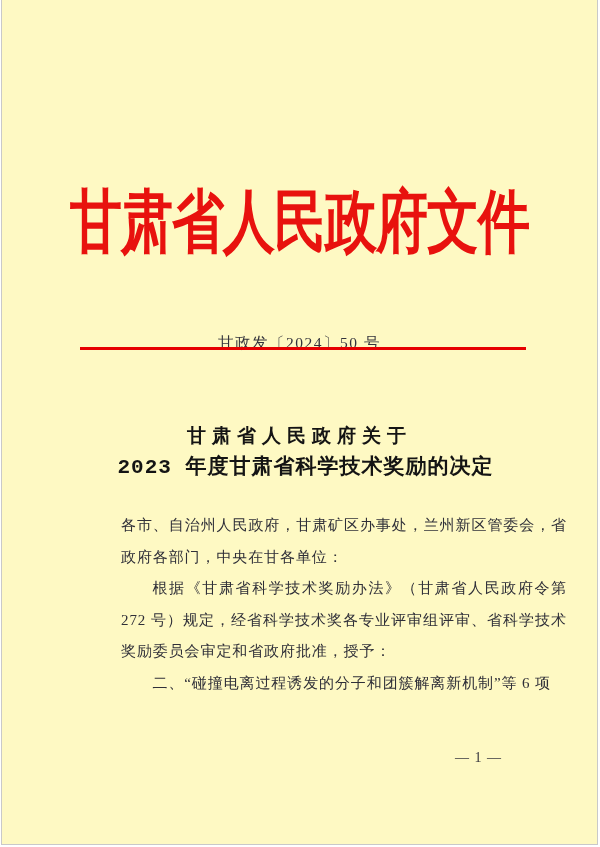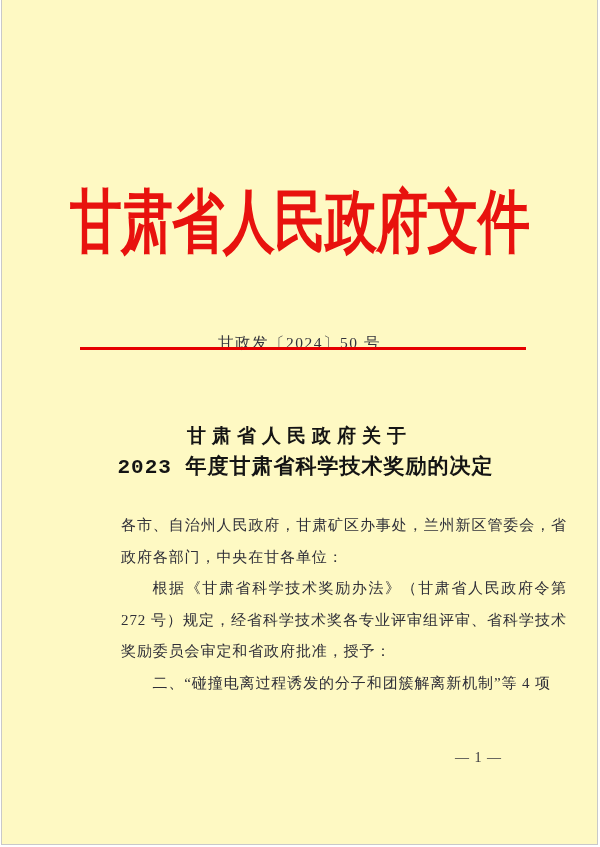--- a/index.html
+++ b/index.html
@@ -128,18 +128,18 @@
 
   <div class="red-rule" style="background: rgb(230, 0, 0);"></div>
 
   <div class="doc-title-1">甘肃省人民政府关于</div>
 
   <div class="doc-title-2">2023 年度甘肃省科学技术奖励的决定</div>
 
   <div class="body-text">
     <p>各市、自治州人民政府，甘肃矿区办事处，兰州新区管委会，省政府各部门，中央在甘各单位：</p>
     <p class="indent">根据《甘肃省科学技术奖励办法》（甘肃省人民政府令第 272 号）规定，经省科学技术奖各专业评审组评审、省科学技术奖励委员会审定和省政府批准，授予：</p>
-    <p class="indent">二、“碰撞电离过程诱发的分子和团簇解离新机制”等 4 项</p>
+    <p class="indent">二、“碰撞电离过程诱发的分子和团簇解离新机制”等 6 项</p>
   </div>
 
   <div class="page-number">— 1 —</div>
 
 </div>
 
 </body></html>

